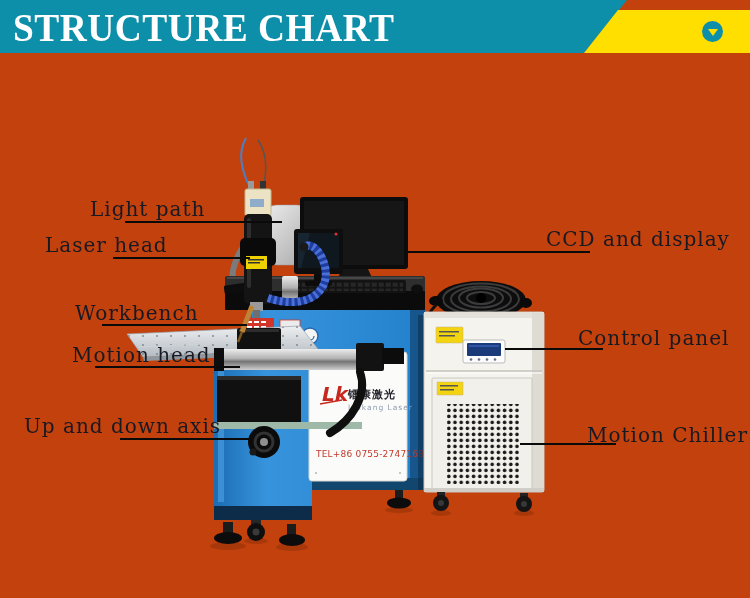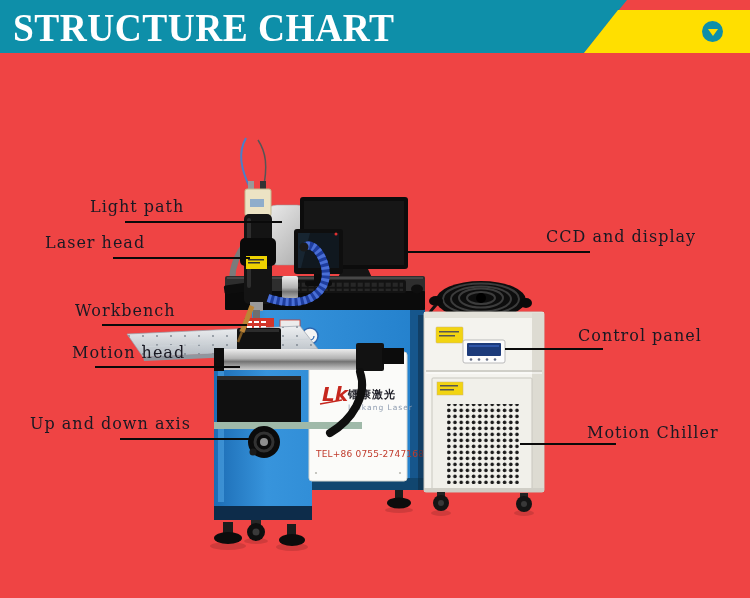--- a/index.html
+++ b/index.html
@@ -4,21 +4,21 @@
 <style>
   :root{
     --teal:#0e8fa9;
     --yellow:#ffdf00;
     --label-color:#191923;
     --machine-blue:#2b8ed8;
     --chiller-body:#f4f3ee;
   }
   *{margin:0;padding:0;box-sizing:border-box}
   body{background:#ffffff;font-family:"DejaVu Serif","Liberation Serif",serif}
-  .stage{position:relative;width:750px;height:598px;background:#ef4444;overflow:hidden}
+  .stage{position:relative;width:750px;height:598px;background:#c2410c;overflow:hidden}
 
   
   .banner{position:absolute;left:0;top:0;width:750px;height:54px}
   .banner-teal{position:absolute;left:0;top:0;width:750px;height:53px;background:var(--teal);
     clip-path:polygon(0 0,627px 0,584px 53px,0 53px)}
   .banner-yellow{position:absolute;left:0;top:10px;width:750px;height:43px;background:var(--yellow);
     clip-path:polygon(618px 0,750px 0,750px 43px,584px 43px)}
   .banner-title{position:absolute;left:13px;top:8px;color:#fff;
     font-family:"Liberation Serif","DejaVu Serif",serif;font-weight:700;font-size:39px;line-height:1;
     letter-spacing:.5px;transform:scaleX(.96);transform-origin:left center;white-space:nowrap}
@@ -28,21 +28,21 @@
     border-top:7px solid var(--yellow);margin-top:2px}
 
   
   .machine{position:absolute;left:0;top:0;width:750px;height:598px}
   .machine text{font-family:"DejaVu Sans","Liberation Sans",sans-serif}
 
   
   .line{position:absolute;height:1.5px;background:#0a0a0a}
 
   
-  .lbl{position:absolute;font-size:16px;letter-spacing:1px;color:var(--label-color);white-space:nowrap}
+  .lbl{position:absolute;font-size:20px;letter-spacing:1px;color:var(--label-color);white-space:nowrap}
 </style>
 </head>
 <body>
 
 <div class="stage">
 
   <header class="banner">
     <div class="banner-teal"></div>
     <div class="banner-yellow"></div>
     <h1 class="banner-title">STRUCTURE CHART</h1>
@@ -291,18 +291,18 @@
   <div class="line" style="left:95px;top:366px;width:145px"></div>
   <div class="line" style="left:120px;top:438px;width:130px"></div>
   <div class="line" style="left:408px;top:251px;width:182px"></div>
   <div class="line" style="left:505px;top:348px;width:98px"></div>
   <div class="line" style="left:520px;top:443px;width:96px"></div>
 
   <div class="lbl" style="left:90px;top:197px">Light path</div>
   <div class="lbl" style="left:45px;top:233px">Laser head</div>
   <div class="lbl" style="left:75px;top:301px">Workbench</div>
   <div class="lbl" style="left:72px;top:343px">Motion head</div>
-  <div class="lbl" style="left:30px;top:414px">Up and down axis</div>
+  <div class="lbl" style="left:24px;top:414px">Up and down axis</div>
   <div class="lbl" style="left:578px;top:326px">Control panel</div>
   <div class="lbl" style="left:546px;top:227px">CCD and display</div>
   <div class="lbl" style="left:587px;top:423px">Motion Chiller</div>
 
 </div>
 
 </body></html>

